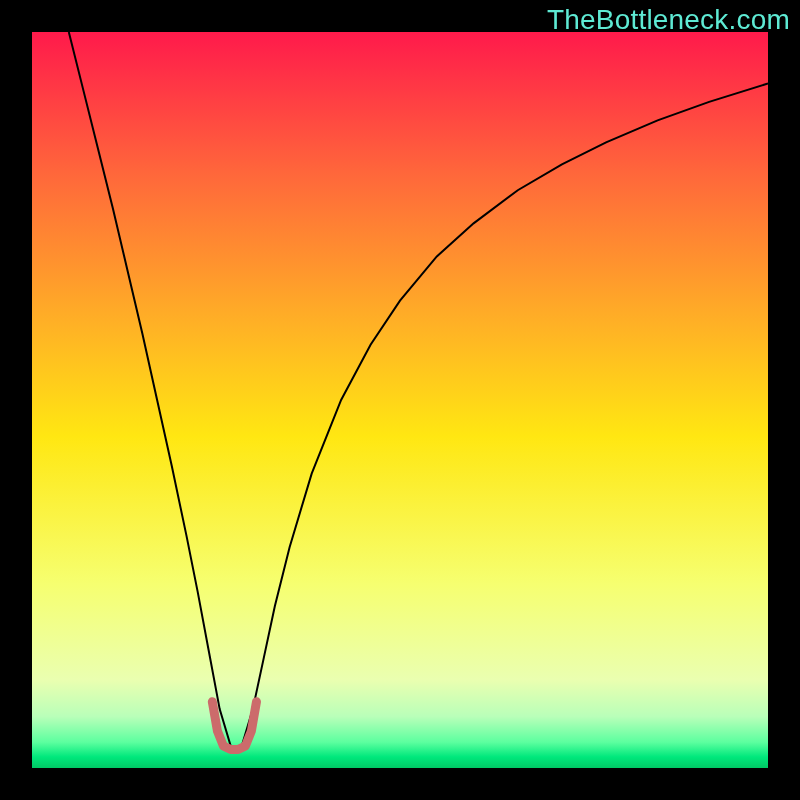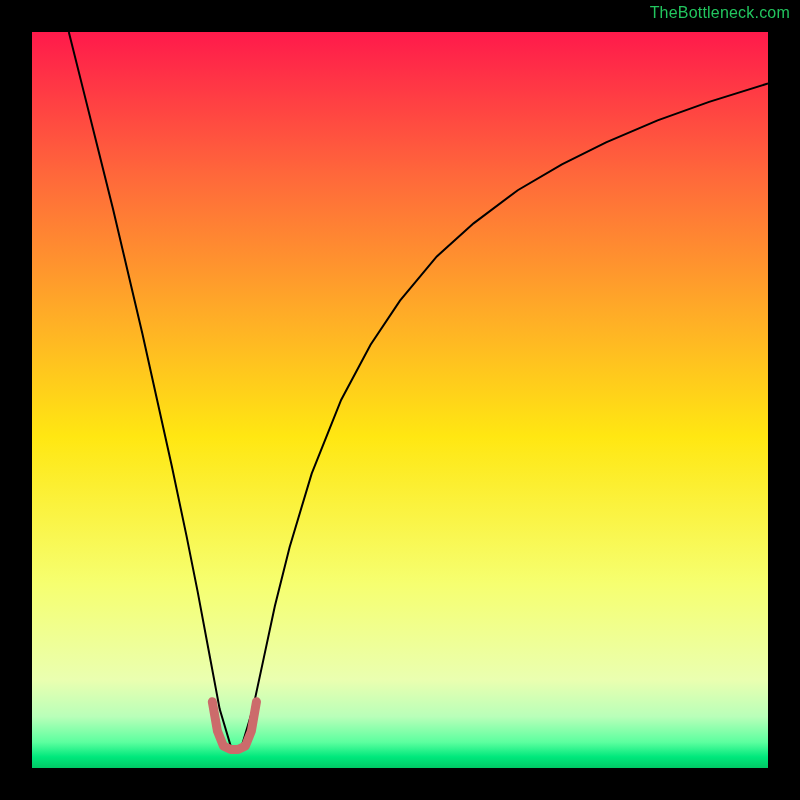--- a/index.html
+++ b/index.html
@@ -13,22 +13,22 @@
   .chart-wrap {
     position: relative;
     width: 800px;
     height: 800px;
   }
   .watermark {
     position: absolute;
     top: 4px;
     right: 10px;
     font-family: Arial, Helvetica, sans-serif;
-    font-size: 16px;
-    color: #22c55e;
+    font-size: 28px;
+    color: #5eead4;
     letter-spacing: 0.2px;
     z-index: 20;
   }
   .plot-area {
     position: absolute;
     left: 32px;
     top: 32px;
     width: 736px;
     height: 736px;
     z-index: 5;

